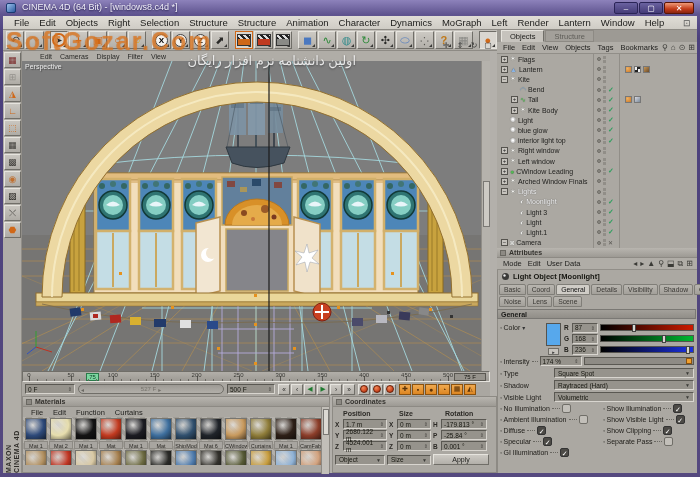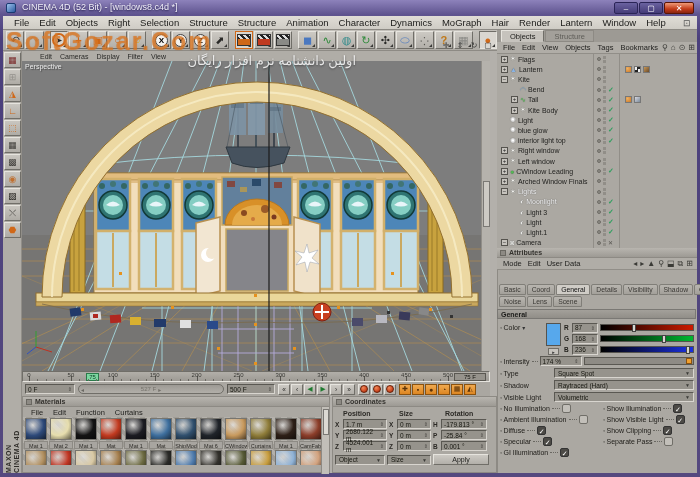--- a/index.html
+++ b/index.html
@@ -180,41 +180,41 @@
   .cb.on { background:#4c4a46; color:#fff; font-size:7px; line-height:9px; text-align:center; border:1px solid #333; }
   .cb.off { background:#c2bfb9; border:1px solid #706e68; }
 </style>
 </head>
 <body>
 
 <div id="app">
 
   <div id="titlebar" class="abs">
     <div id="app-icon" class="abs"></div>
-    <span id="title-text" class="abs">CINEMA 4D (52 Bit) - [windows8.c4d *]</span>
+    <span id="title-text" class="abs">CINEMA 4D (64 Bit) - [windows8.c4d *]</span>
   </div>
   <div id="btn-min" class="winbtn abs">–</div>
   <div id="btn-max" class="winbtn abs">▢</div>
   <div id="btn-close" class="winbtn abs">✕</div>
 
   <div id="content" class="abs"></div>
 
   <div id="menubar" class="abs">
       <span class="menu-item">File</span>
       <span class="menu-item">Edit</span>
       <span class="menu-item">Objects</span>
       <span class="menu-item">Right</span>
       <span class="menu-item">Selection</span>
       <span class="menu-item">Structure</span>
       <span class="menu-item">Structure</span>
       <span class="menu-item">Animation</span>
       <span class="menu-item">Character</span>
       <span class="menu-item">Dynamics</span>
       <span class="menu-item">MoGraph</span>
-      <span class="menu-item">Hair</span>
+      <span class="menu-item">Left</span>
       <span class="menu-item">Render</span>
       <span class="menu-item">Lantern</span>
       <span class="menu-item">Window</span>
       <span class="menu-item">Help</span>
     </div>
   <span id="menubar-right" class="abs">⊡</span>
 
   <div id="toolbar" class="abs">
       <div class="tb-btn">
         <span style="color: rgb(58, 58, 56);">↶</span>
@@ -1111,20 +1111,27 @@
       <div class="hicons">
         <span class="hicon">◂</span>
         <span class="hicon">▸</span>
         <span class="hicon">▲</span>
         <span class="hicon">⚲</span>
         <span class="hicon">⬓</span>
         <span class="hicon">⧉</span>
         <span class="hicon">⊞</span>
       </div>
     </div>
+  <div id="attr-objrow" class="abs">
+    <svg width="9" height="9">
+        <circle cx="4.5" cy="4.5" r="3.5" fill="#3a3a38"></circle>
+        <circle cx="3.5" cy="3.5" r="1.2" fill="#e8e8e8"></circle>
+      </svg>
+    <span class="txt">Light Object [Moonlight]</span>
+  </div>
   <div id="attr-tabs1" class="attr-tabs abs" style="top:284px">
       <div class="atab">Basic</div>
       <div class="atab">Coord</div>
       <div class="atab active">General</div>
       <div class="atab">Details</div>
       <div class="atab">Visibility</div>
       <div class="atab">Shadow</div>
       <div class="atab">Caustics</div>
     </div>
   <div id="attr-tabs2" class="attr-tabs abs" style="top:296px">

